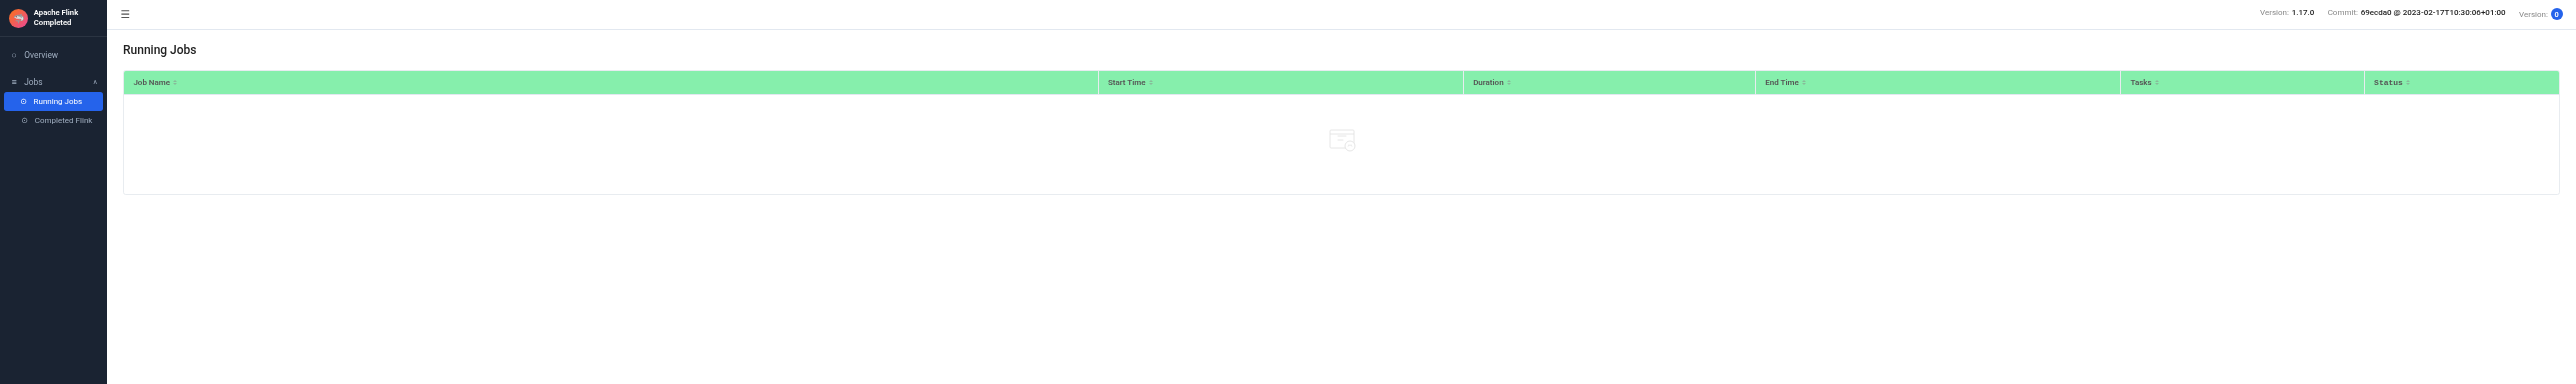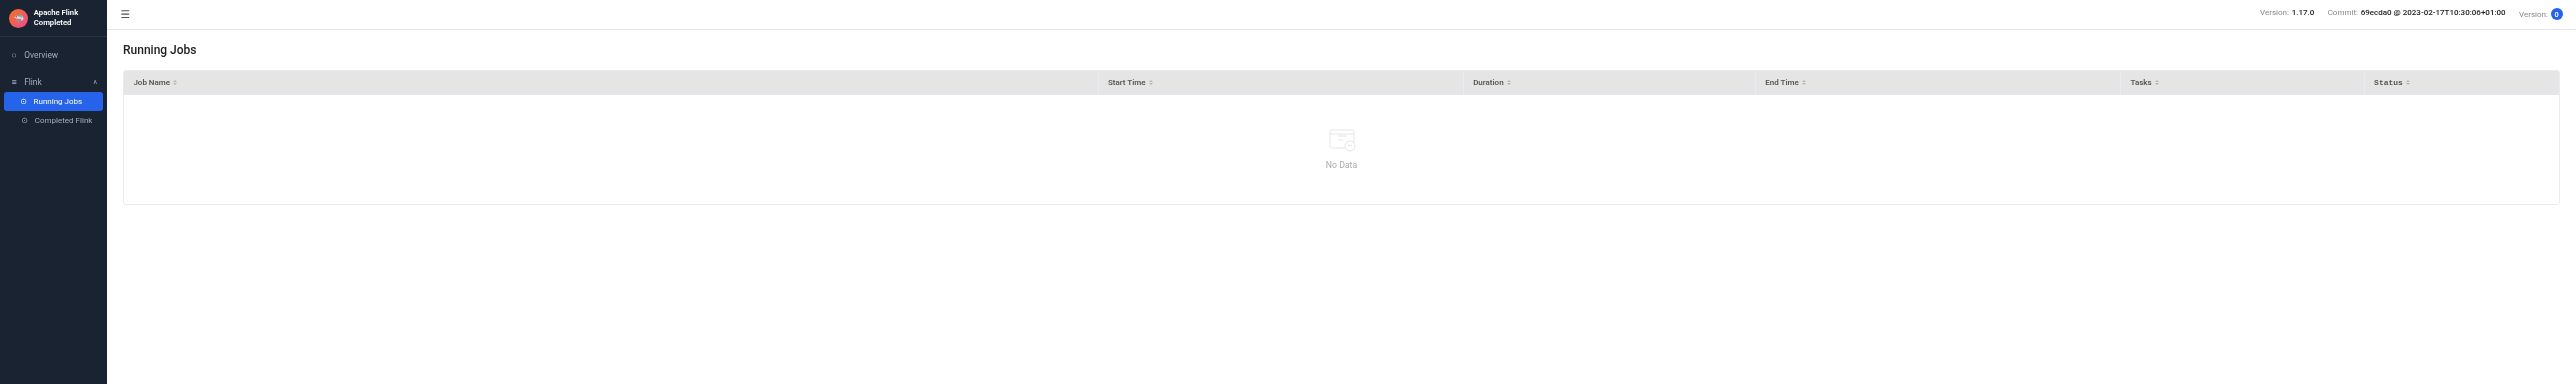--- a/index.html
+++ b/index.html
@@ -221,21 +221,21 @@
       border-radius: 2.7px;
       overflow: hidden;
     }
 
     .table {
       width: 100%;
       border-collapse: collapse;
     }
 
     .table thead tr {
-      background: #e5e5e5;
+      background: #86efac;
       border-bottom: 0.7px solid #e2e8f0;
     }
 
     .table th {
       padding: 6.7px 9.4px;
       text-align: left;
       font-size: 8px;
       font-weight: 600;
       color: #555;
       white-space: nowrap;
@@ -327,21 +327,21 @@
       <div class="sidebar-item">
         <span class="sidebar-item-icon">○</span>
         <span>Overview</span>
       </div>
     </div>
 
     <div class="sidebar-section">
       <div class="jobs-header">
         <span class="label">
           <span class="sidebar-item-icon">≡</span>
-          <span>Flink</span>
+          <span>Jobs</span>
         </span>
         <span class="chevron">∧</span>
       </div>
 
       <div class="sub-items">
         <div class="sub-item active">
           <span class="sub-item-dot">⊙</span>
           <span>Running Jobs</span>
         </div>
         <div class="sub-item">
@@ -446,21 +446,20 @@
                   <rect x="8" y="16" width="48" height="36" rx="2" stroke="#aaa" stroke-width="2" fill="none"></rect>
                   <path d="M24 28 L40 28" stroke="#aaa" stroke-width="2" stroke-linecap="round"></path>
                   <path d="M24 36 L34 36" stroke="#aaa" stroke-width="2" stroke-linecap="round"></path>
                   <path d="M8 24 L56 24" stroke="#aaa" stroke-width="2"></path>
                   <circle cx="48" cy="48" r="10" fill="#fff" stroke="#aaa" stroke-width="2"></circle>
                   <path d="M44 48 Q48 43 52 48" stroke="#aaa" stroke-width="1.5" fill="none" stroke-linecap="round"></path>
                   <circle cx="45.5" cy="46" r="1" fill="#aaa"></circle>
                   <circle cx="50.5" cy="46" r="1" fill="#aaa"></circle>
                 </svg>
               </div>
-              <div class="no-data-text">No Data</div>
             </td>
           </tr>
         </tbody>
       </table>
     </div>
   </main>
 </div>
 
 
 </body></html>

